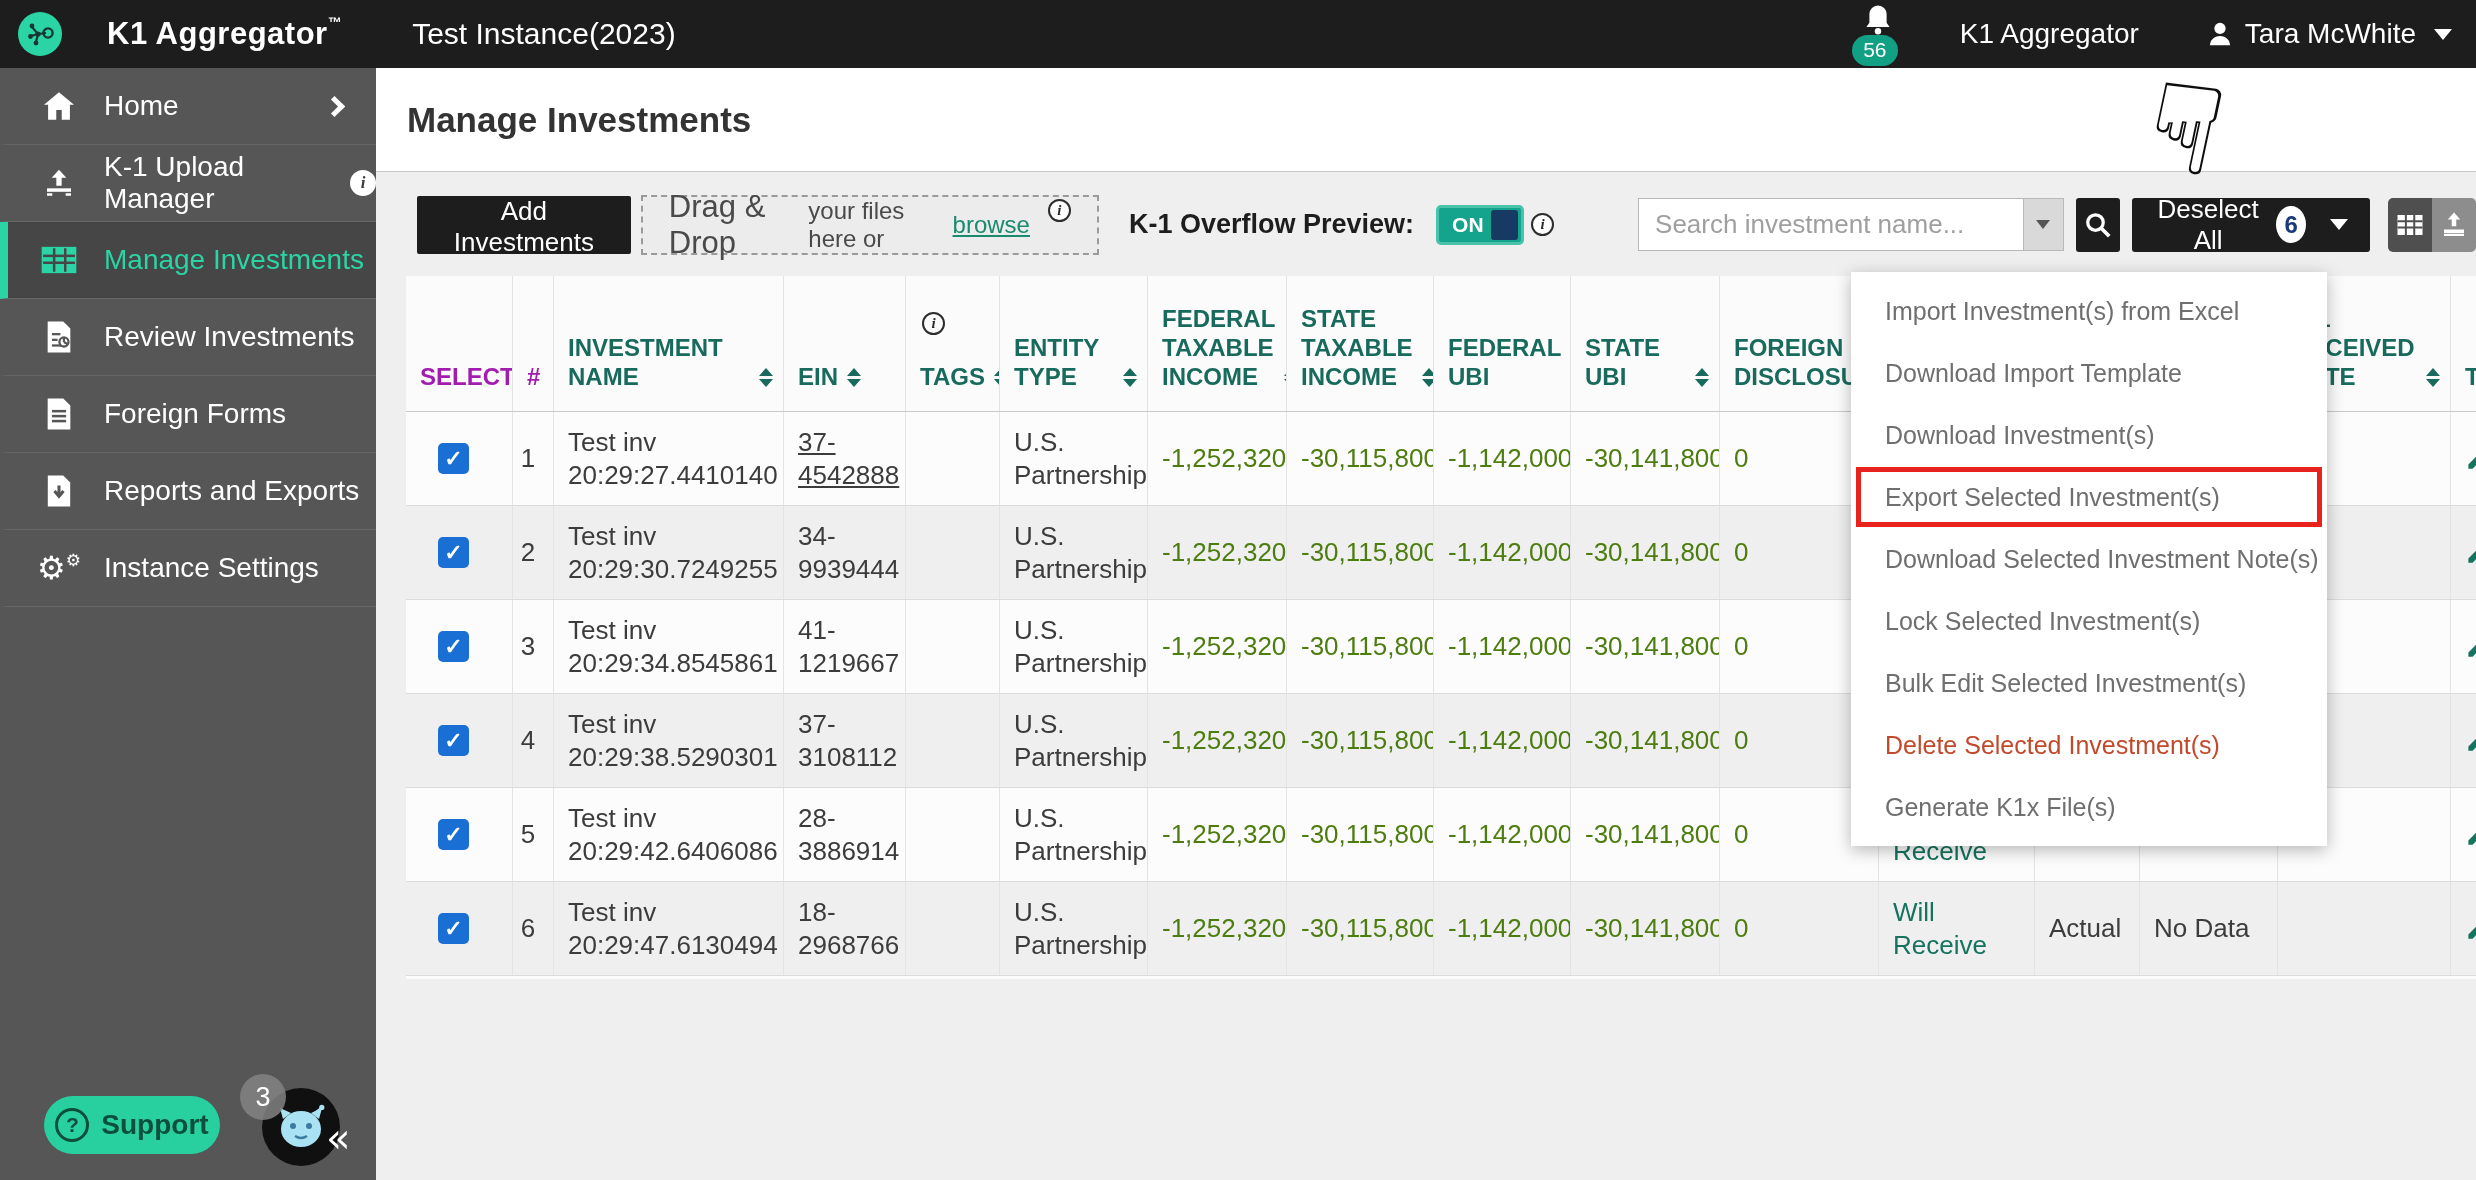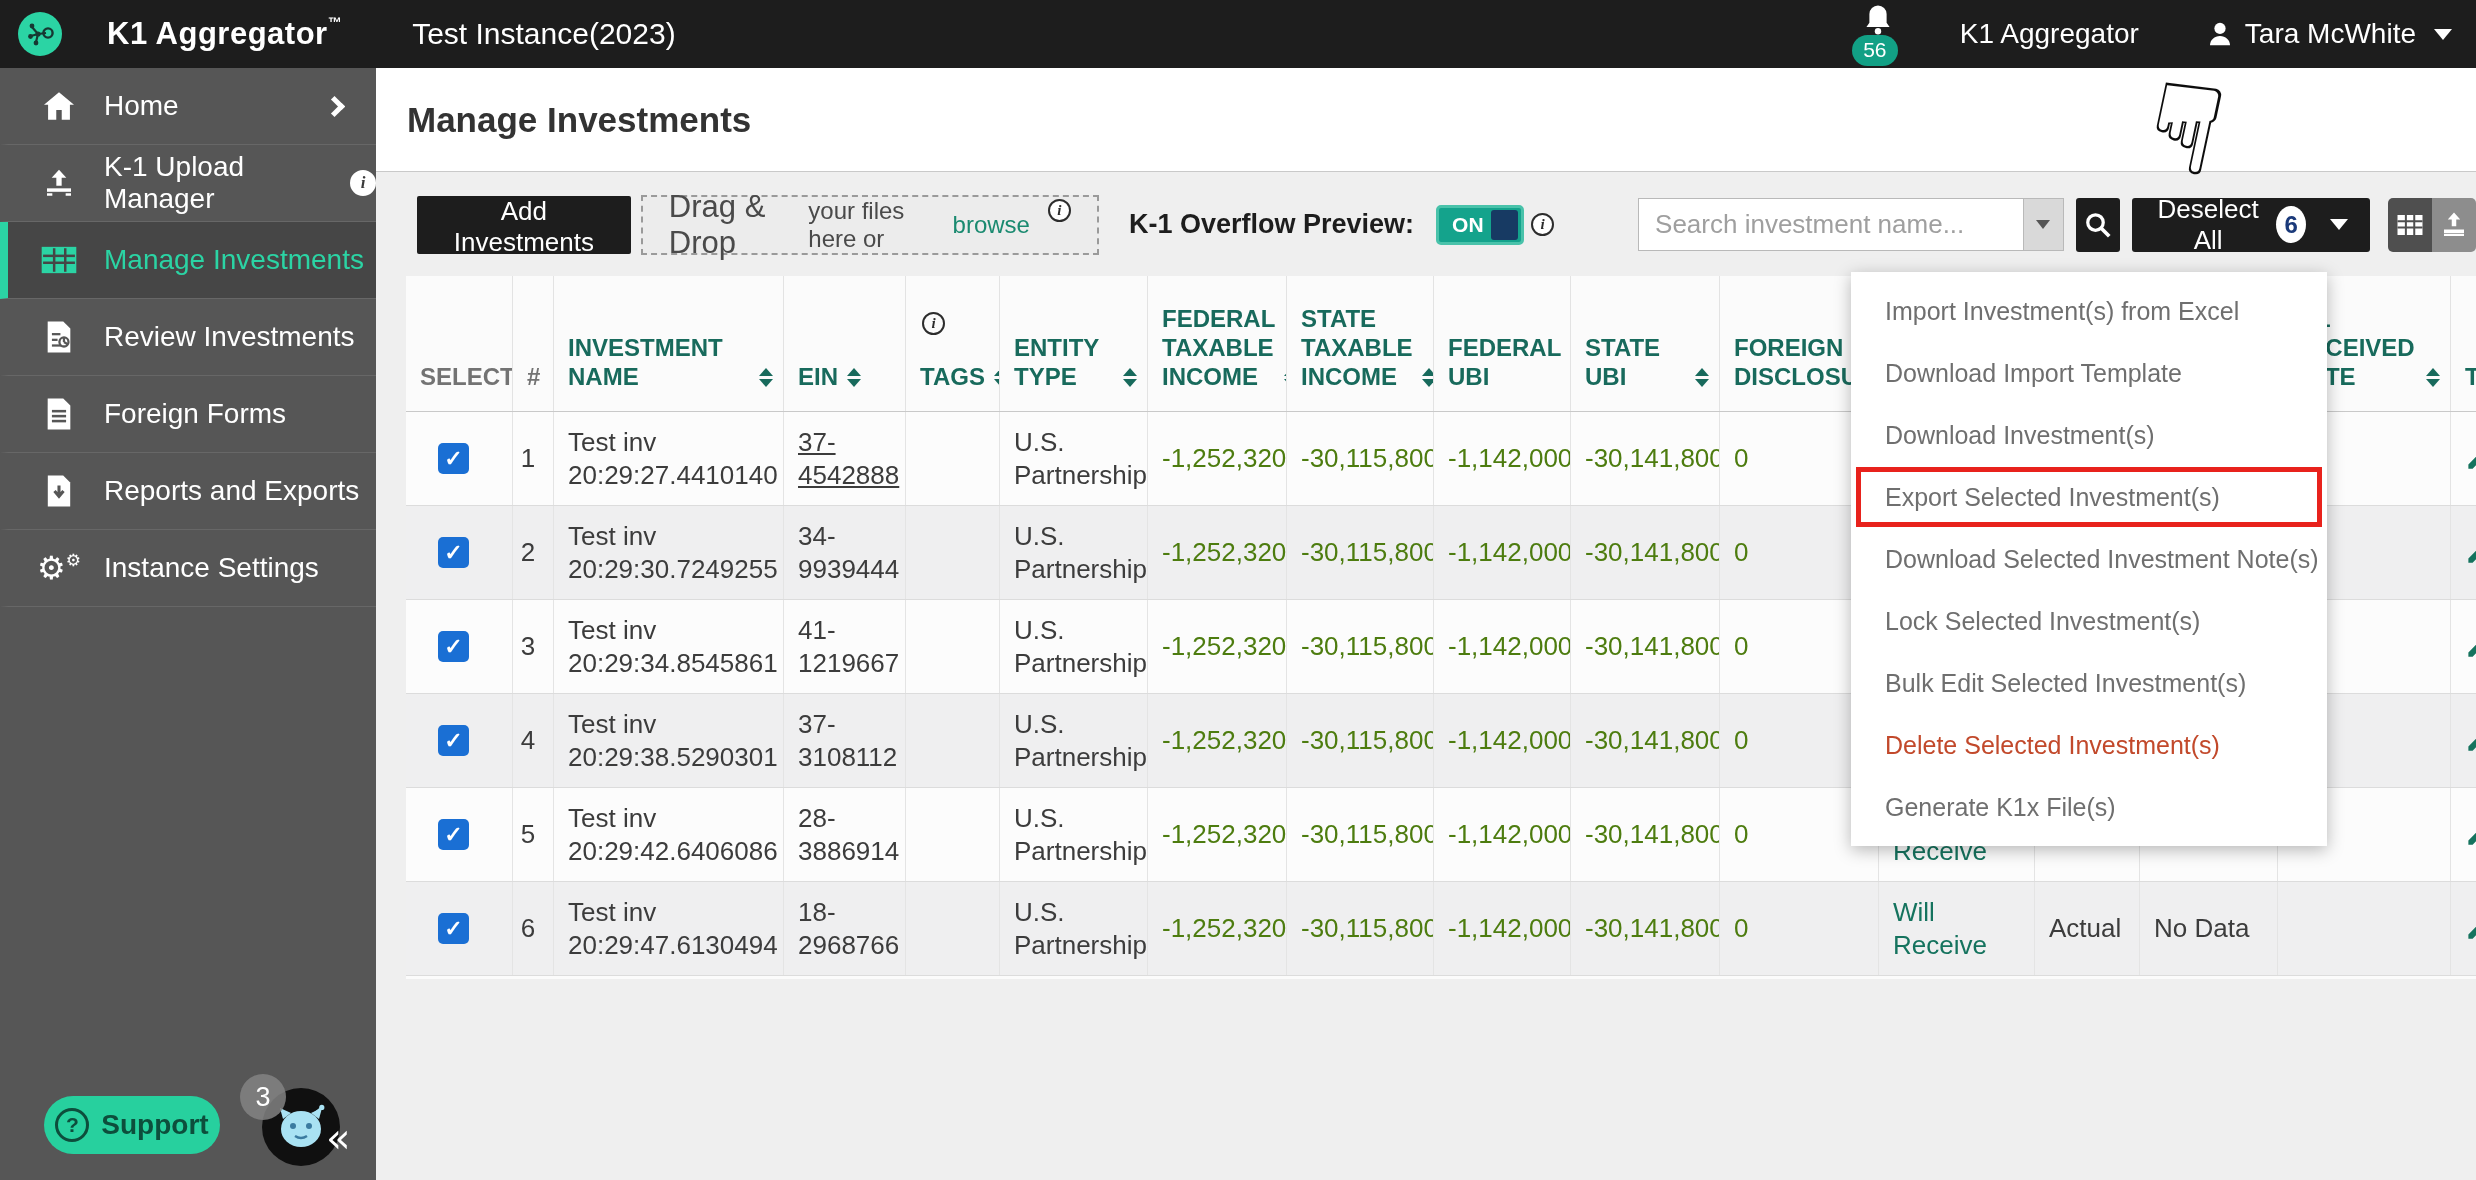--- a/index.html
+++ b/index.html
@@ -50,21 +50,21 @@
 
   
   .toolbar { position:absolute; left:0; top:105px; width:2100px; height:103px;
              display:flex; align-items:center; padding-left:41px; }
   .btn-add { background:#1d1d1d; color:#fff; font-size:26px; border:none; height:58px;
              padding:0 28px; border-radius:2px; cursor:pointer; font-family:inherit; }
   .dropzone { margin-left:10px; height:60px; background:#ececec; border:2px dashed #9a9a9a;
               display:flex; align-items:center; padding:0 26px; gap:12px; }
   .dz-title { font-size:31px; color:#4a4a4a; }
   .dz-sub { font-size:24px; color:#4a4a4a; }
-  .dz-link { font-size:24px; color:#1a8a70; cursor:pointer; }
+  .dz-link { font-size:24px; color:#1a8a70; text-decoration:underline; cursor:pointer; }
   .dz-info { align-self:flex-start; margin:2px 0 0 6px; background:#fff; }
   .overflow-label { font-size:27px; font-weight:bold; color:#1d1d1d; margin-left:30px; white-space:nowrap; }
   .toggle { margin-left:22px; width:88px; height:40px; background:#14a38c; border:3px solid #49c2aa;
             border-radius:5px; display:flex; align-items:center; cursor:pointer; flex:0 0 auto; }
   .toggle-label { color:#fff; font-weight:bold; font-size:21px; margin-left:13px; }
   .toggle-knob { width:27px; height:30px; background:#173a63; border-radius:3px; margin-left:auto; margin-right:3px; }
   .tgl-info { margin-left:7px; background:#fff; }
   .search-box { margin-left:84px; width:522px; height:53px; background:#fff; border:1px solid #b9b9b9;
                 display:flex; align-items:stretch; }
   .search-input { flex:1; border:none; outline:none; font-size:26px; color:#444; padding-left:16px;
@@ -87,21 +87,21 @@
   .seg.grid { background:#4f4f4f; }
   .seg.upl  { background:#8d8d8d; }
 
   
   .table { position:absolute; left:30px; top:208px; width:2070px; height:703px; overflow:hidden;
            background:#fbfbfb; }
   .thead { display:flex; height:136px; background:#fbfbfb; border-bottom:1px solid #c9c9c9; width:2170px; }
   .th { flex:0 0 auto; border-right:1px solid #e3e3e3; display:flex; align-items:flex-end;
         padding:0 10px 20px 14px; color:#186a5c; font-weight:bold; font-size:24px; line-height:29px;
         position:relative; overflow:hidden; cursor:pointer; }
-  .th.dark { color:#737373; cursor:default; }
+  .th.dark { color:#a21caf; cursor:default; }
   .th-label { word-break:normal; }
   .sort { display:inline-flex; flex-direction:column; gap:3px; margin-left:9px; margin-bottom:4px; }
   .s-up { width:0; height:0; border-left:7px solid transparent; border-right:7px solid transparent;
           border-bottom:8px solid #186a5c; }
   .s-dn { width:0; height:0; border-left:7px solid transparent; border-right:7px solid transparent;
           border-top:8px solid #186a5c; }
   .th .hdr-info { position:absolute; top:36px; left:16px; background:#fbfbfb; }
   .tbody { width:2170px; }
   .tr { display:flex; height:94px; background:#fcfcfc; border-bottom:1px solid #dcdcdc; }
   .tr.alt { background:#efeff0; }

